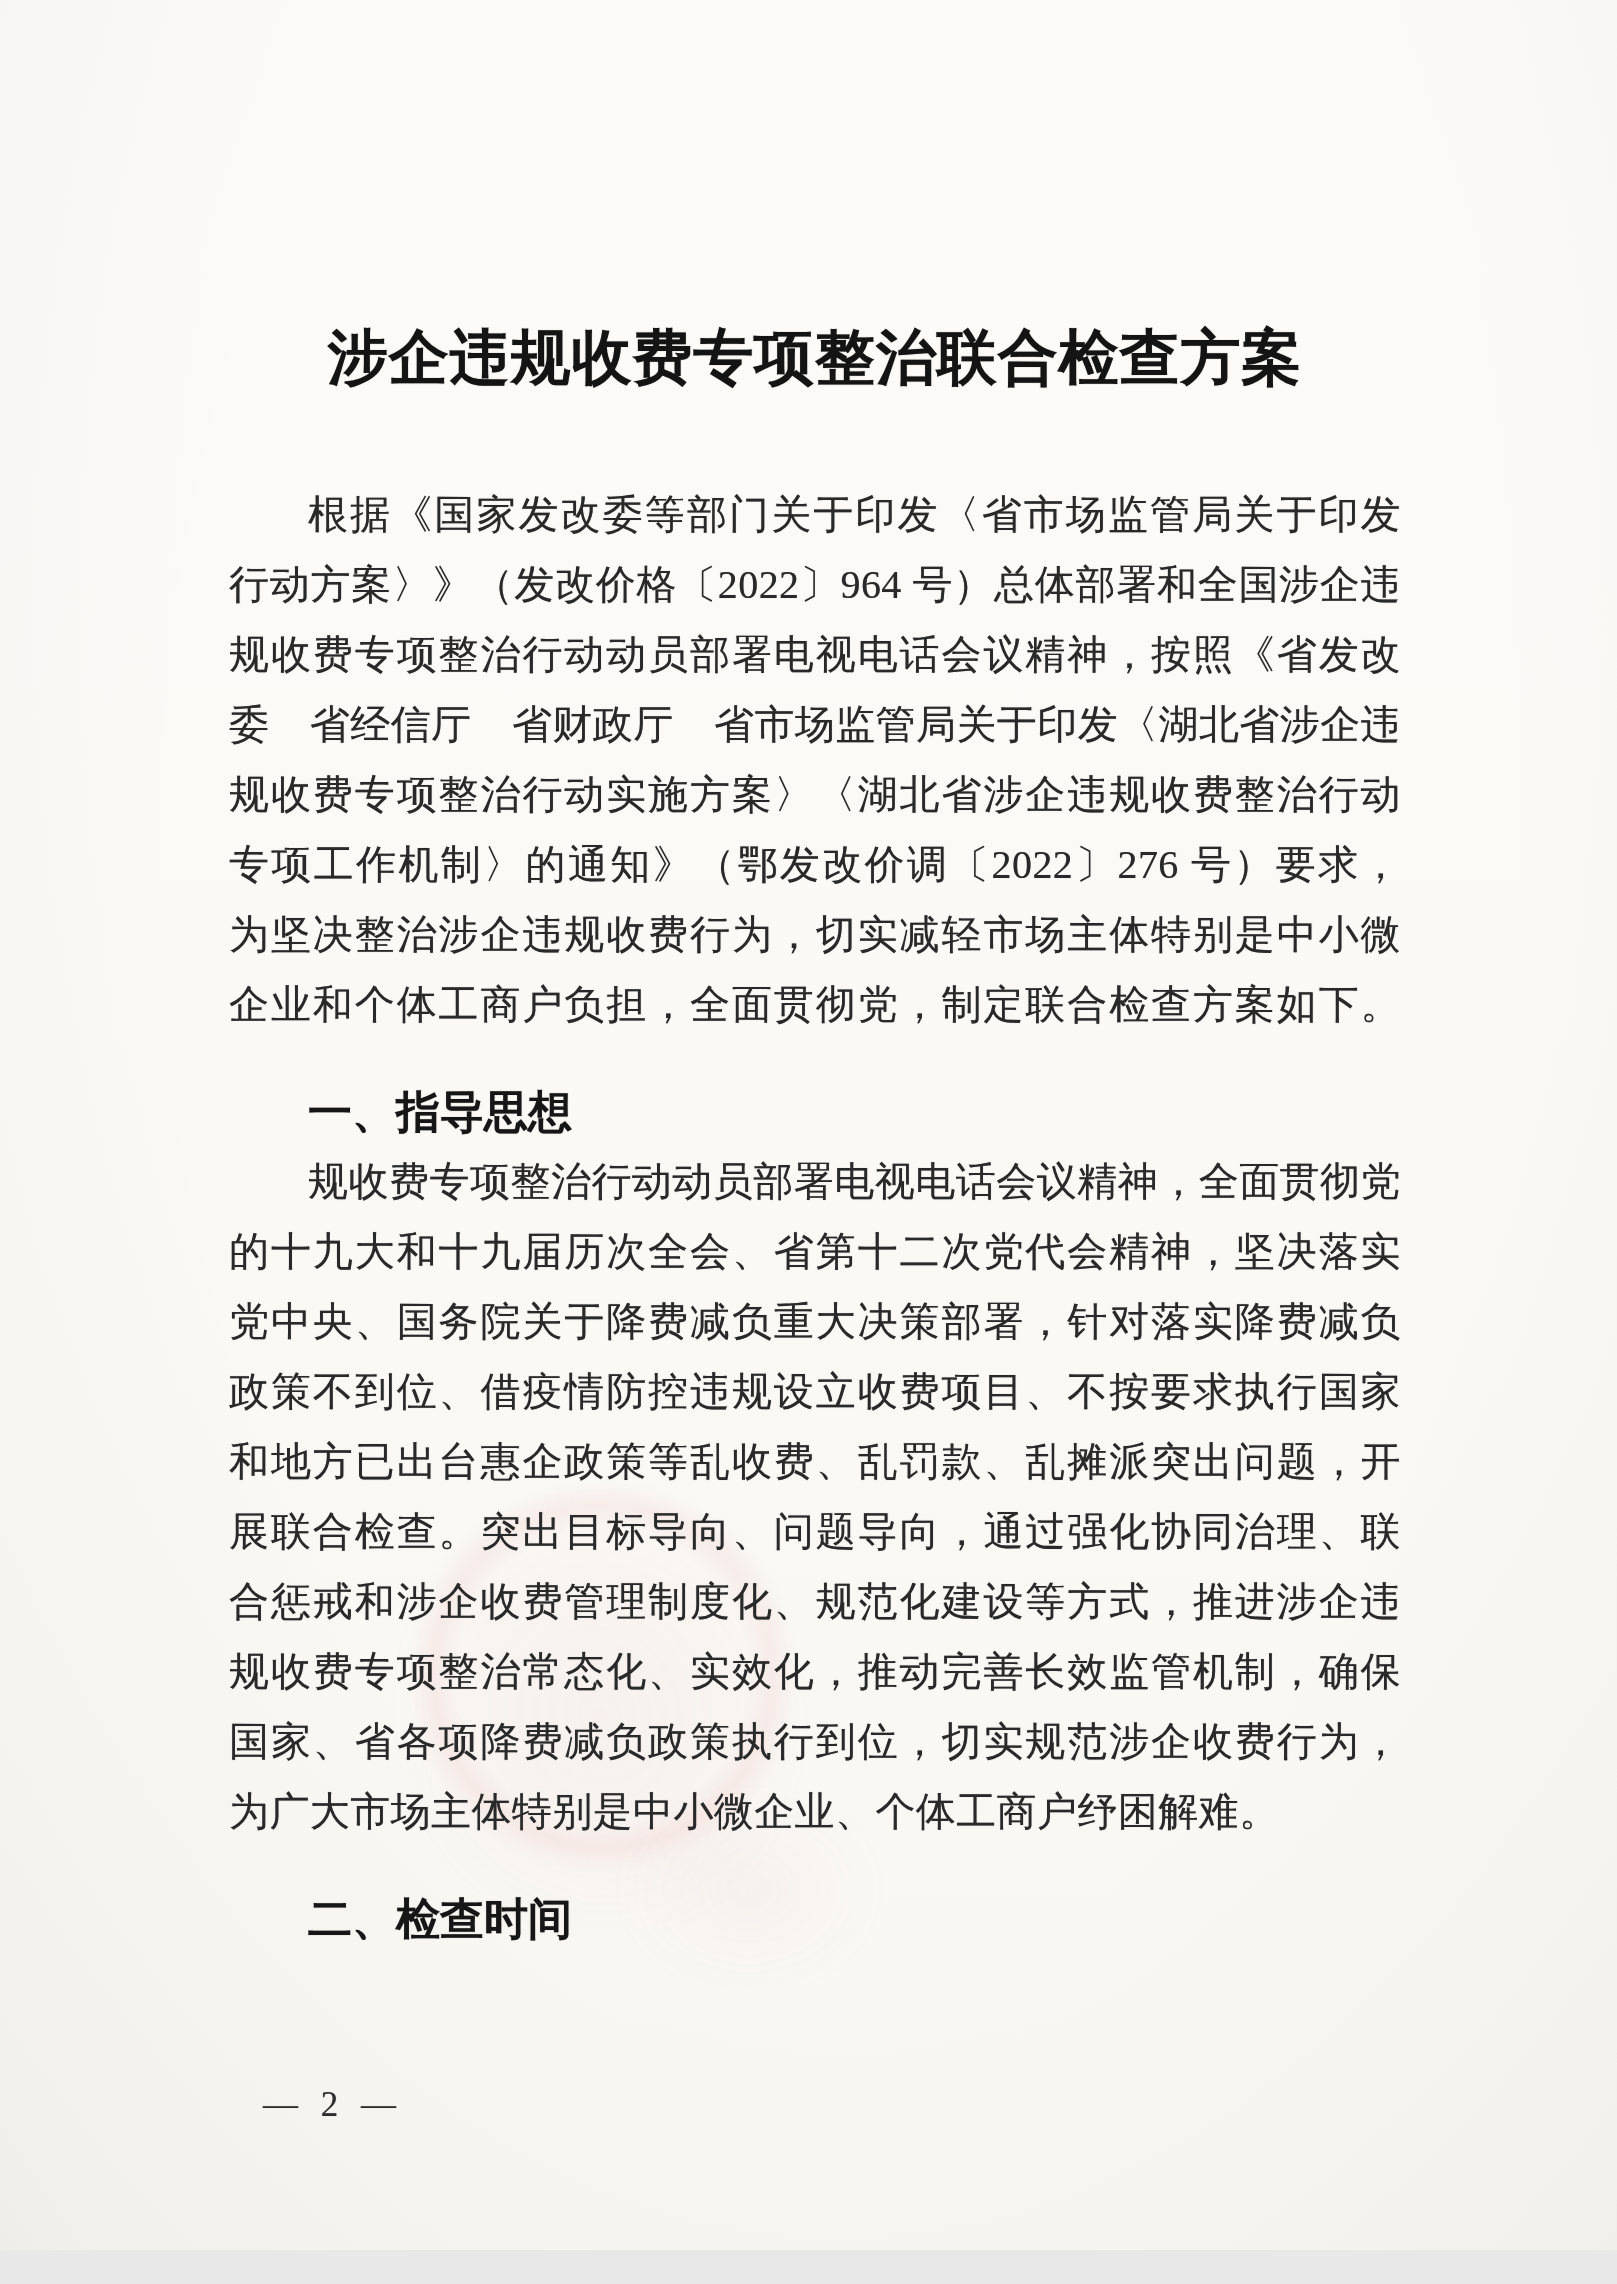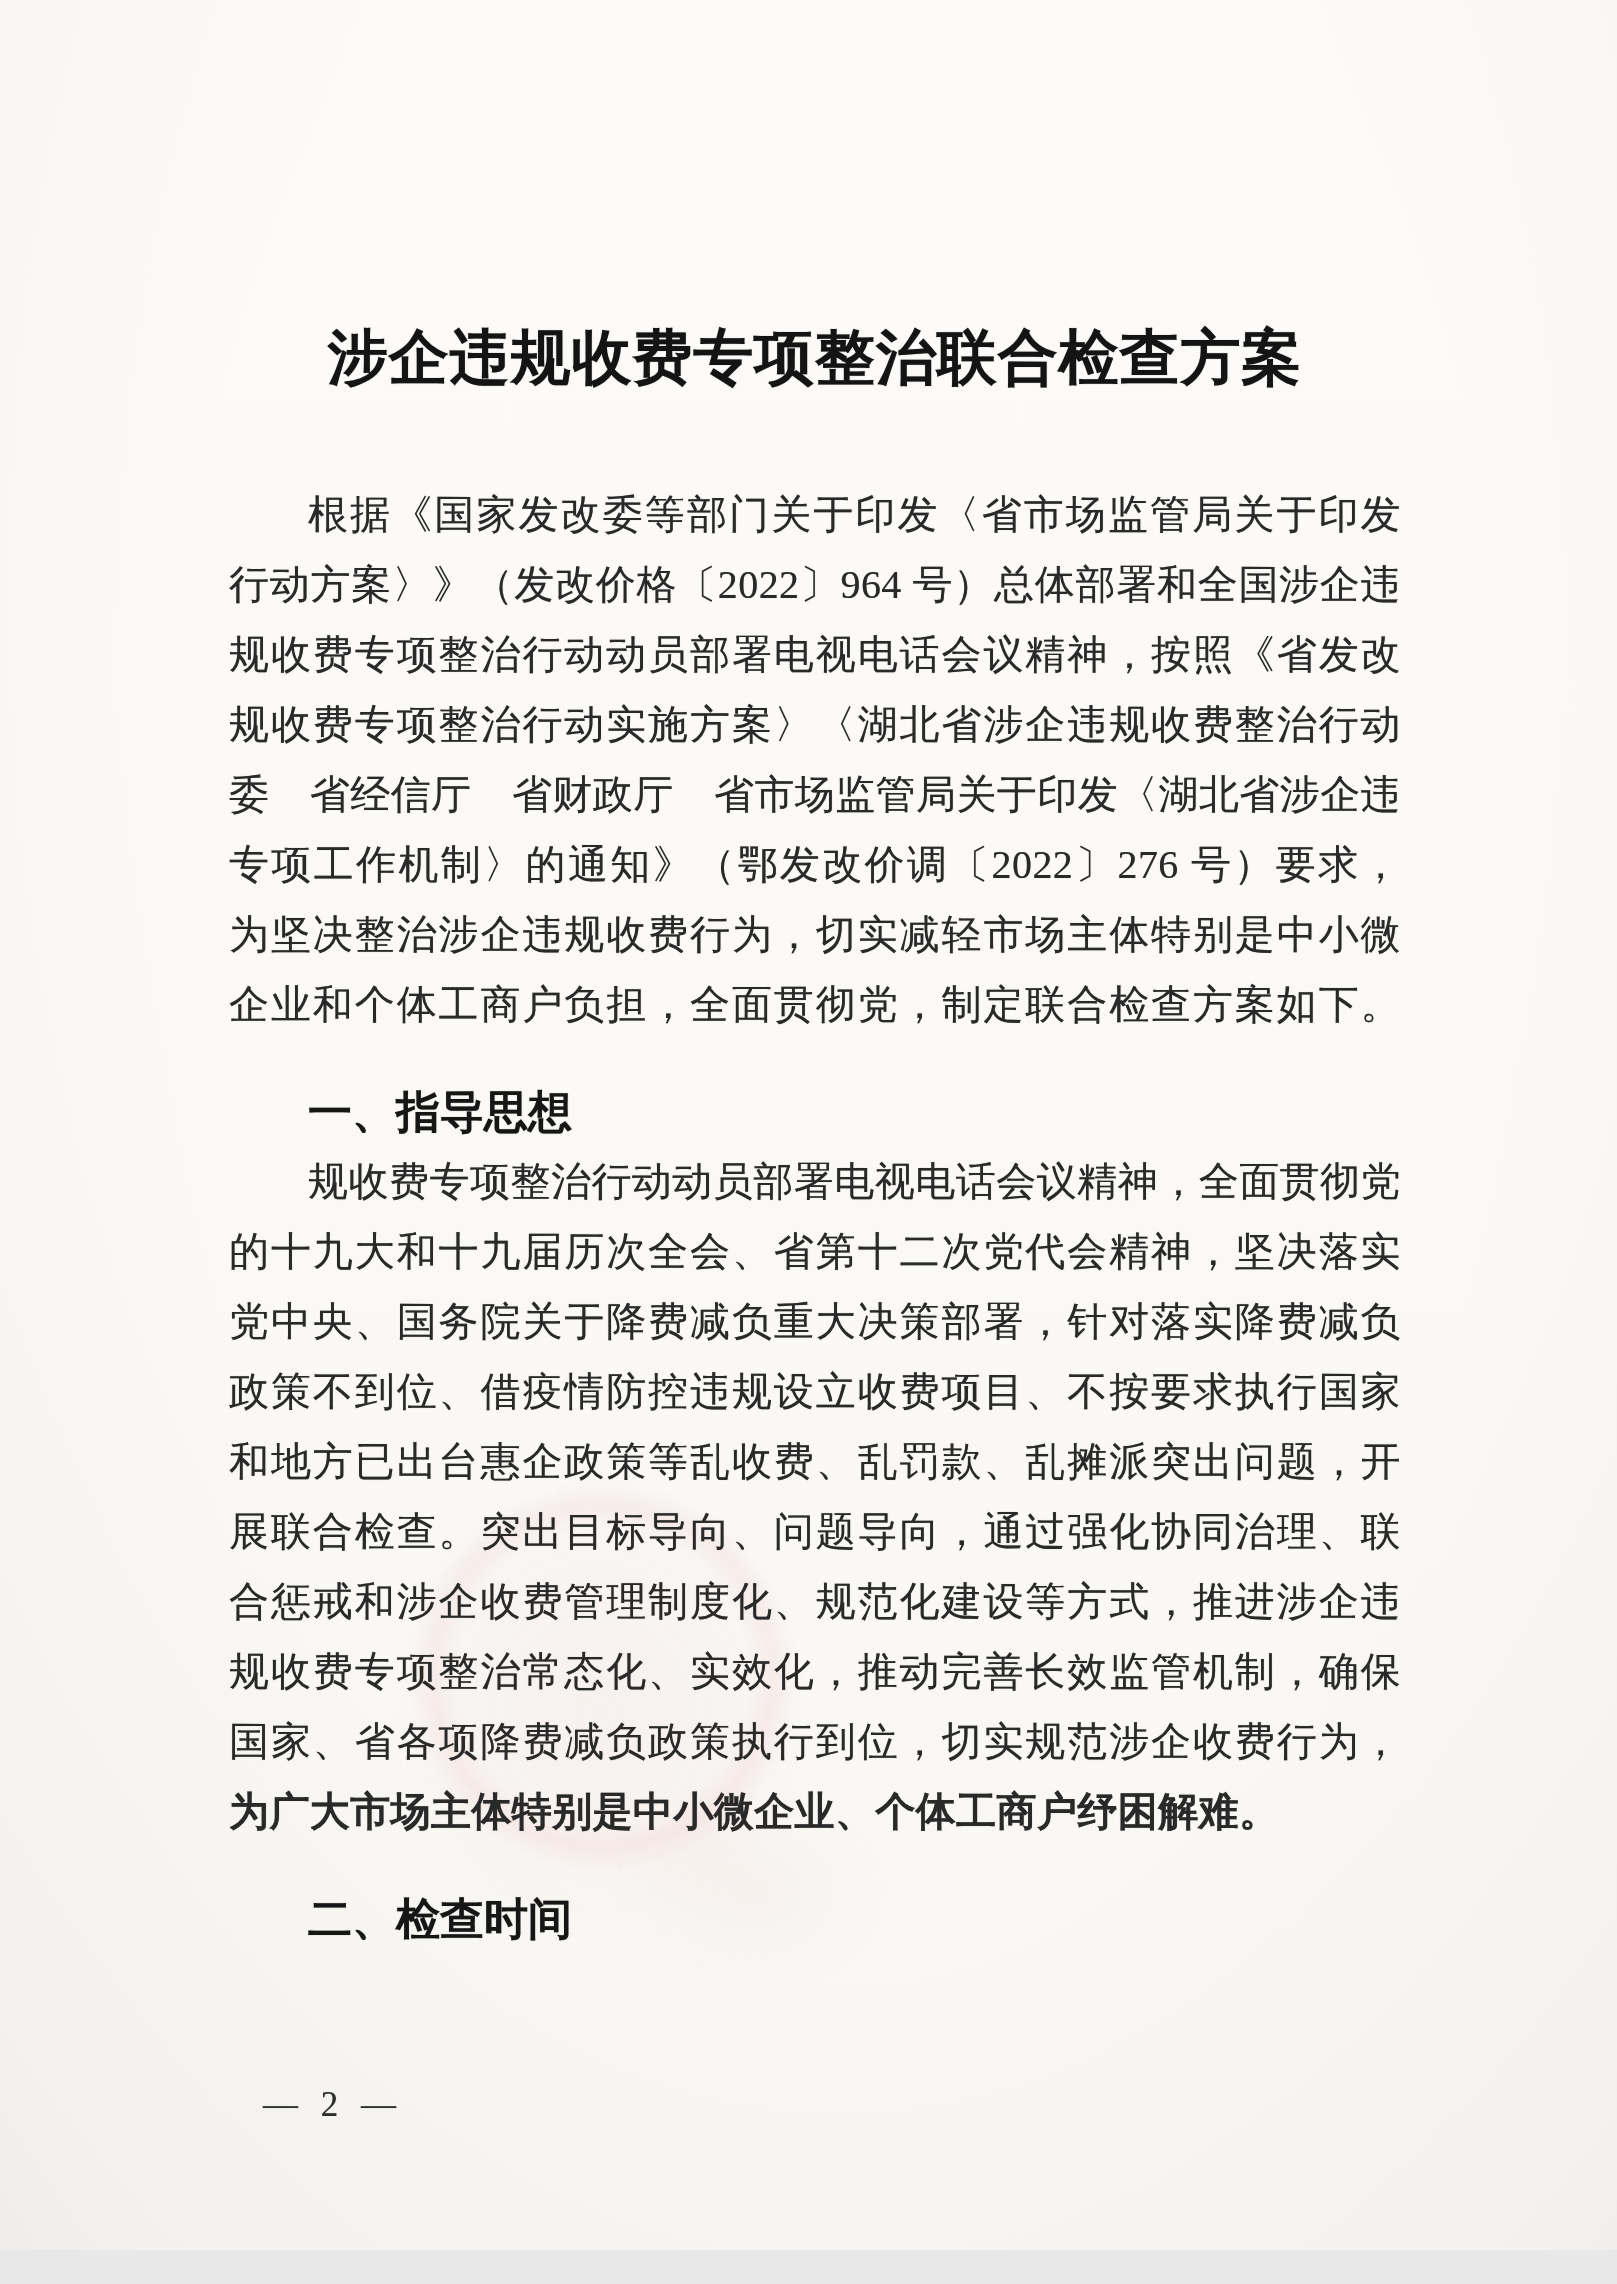--- a/index.html
+++ b/index.html
@@ -65,21 +65,21 @@
     font-size: 40px;
     line-height: 70px;
     letter-spacing: 0.4px;
     text-align: justify;
     text-align-last: justify;
     color: #292929;
     text-shadow: 0 0 0.7px rgba(45,45,45,0.55);
     white-space: nowrap;
   }
   .line.first { text-indent: 79px; }
-  .line.no-flush { text-align-last: left; white-space: normal; font-weight: bold; }
+  .line.no-flush { text-align-last: left; white-space: normal; }
   .heading {
     margin-top: 37px;
     padding-left: 79px;
     font-family: "Liberation Sans", "DejaVu Sans", sans-serif;
     font-size: 44px;
     font-weight: 700;
     line-height: 70px;
     color: #161616;
     text-shadow: 0 0 0.9px rgba(20,20,20,0.5);
   }
@@ -98,22 +98,22 @@
 
 <div class="page">
   <div class="stamp-ghost"></div>
   <div class="stamp-ghost2"></div>
   <div class="content">
       <div class="title">涉企违规收费专项整治联合检查方案</div>
       <div class="para">
         <div class="line first">根据《国家发改委等部门关于印发〈省市场监管局关于印发</div>
         <div class="line">行动方案〉》（发改价格〔2022〕964 号）总体部署和全国涉企违</div>
         <div class="line">规收费专项整治行动动员部署电视电话会议精神，按照《省发改</div>
+        <div class="line">委　省经信厅　省财政厅　省市场监管局关于印发〈湖北省涉企违</div>
         <div class="line">规收费专项整治行动实施方案〉〈湖北省涉企违规收费整治行动</div>
-        <div class="line">委　省经信厅　省财政厅　省市场监管局关于印发〈湖北省涉企违</div>
         <div class="line">专项工作机制〉的通知》（鄂发改价调〔2022〕276 号）要求，</div>
         <div class="line">为坚决整治涉企违规收费行为，切实减轻市场主体特别是中小微</div>
         <div class="line">企业和个体工商户负担，全面贯彻党，制定联合检查方案如下。</div>
       </div>
       <div class="heading">一、指导思想</div>
       <div class="para">
         <div class="line first">规收费专项整治行动动员部署电视电话会议精神，全面贯彻党</div>
         <div class="line">的十九大和十九届历次全会、省第十二次党代会精神，坚决落实</div>
         <div class="line">党中央、国务院关于降费减负重大决策部署，针对落实降费减负</div>
         <div class="line">政策不到位、借疫情防控违规设立收费项目、不按要求执行国家</div>

